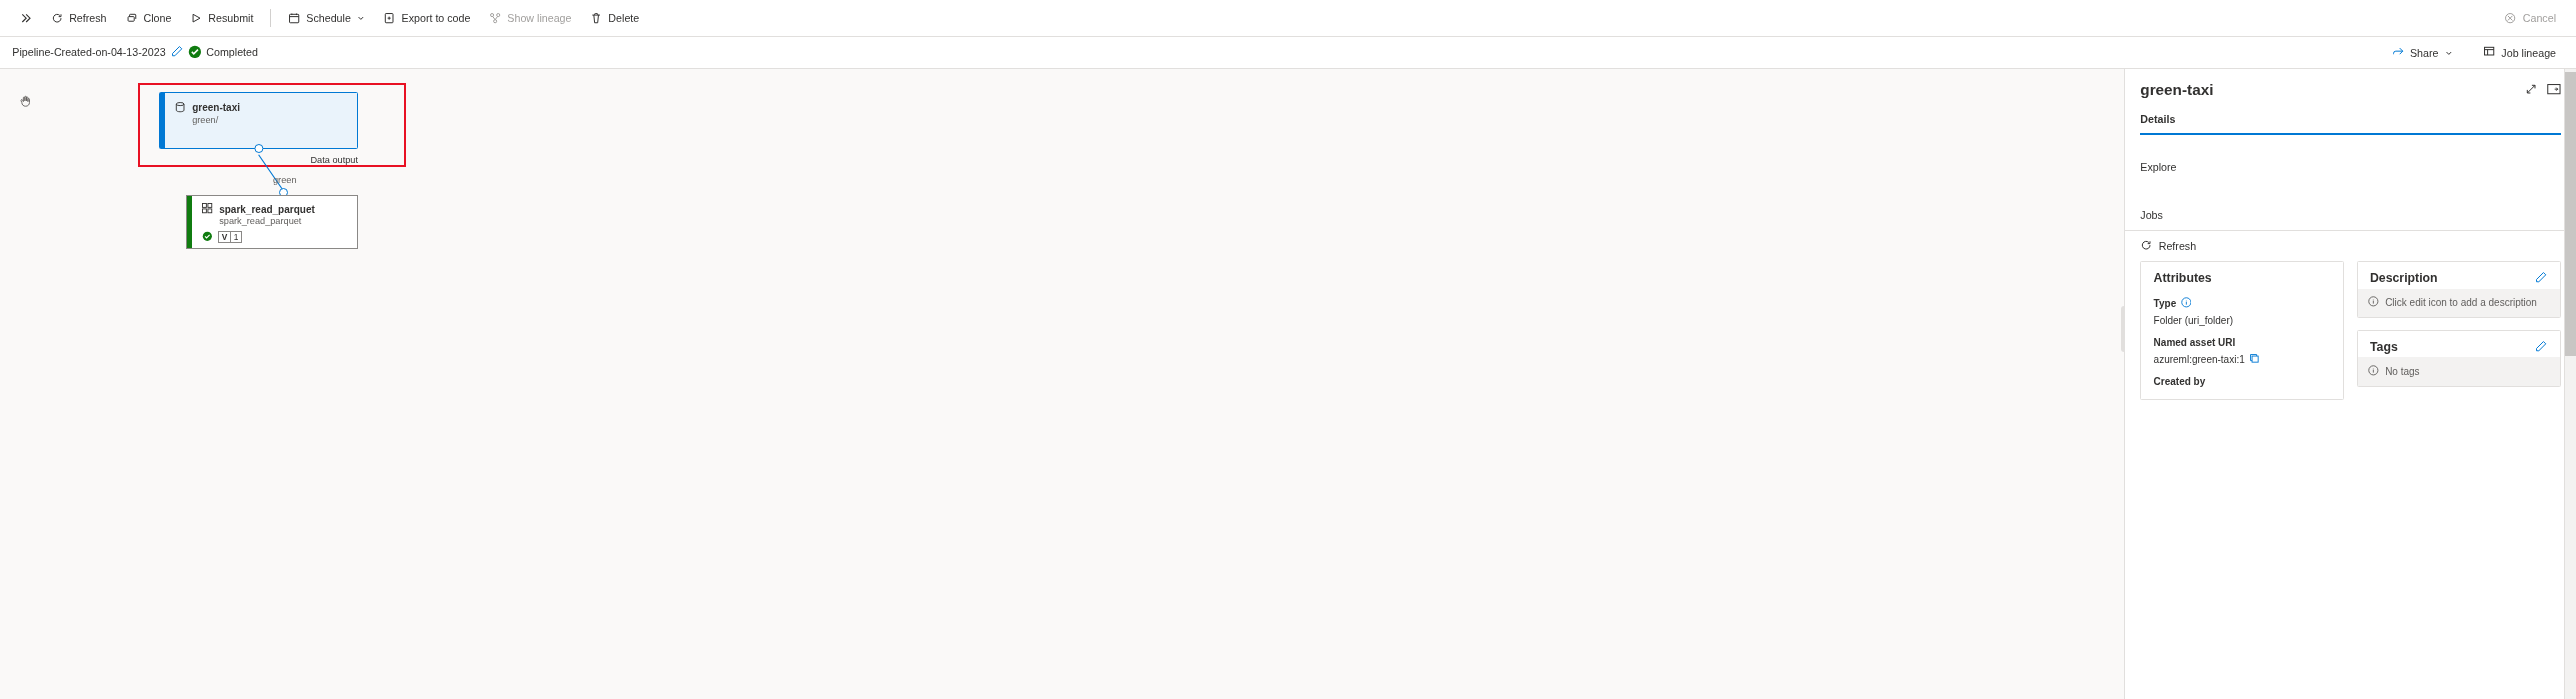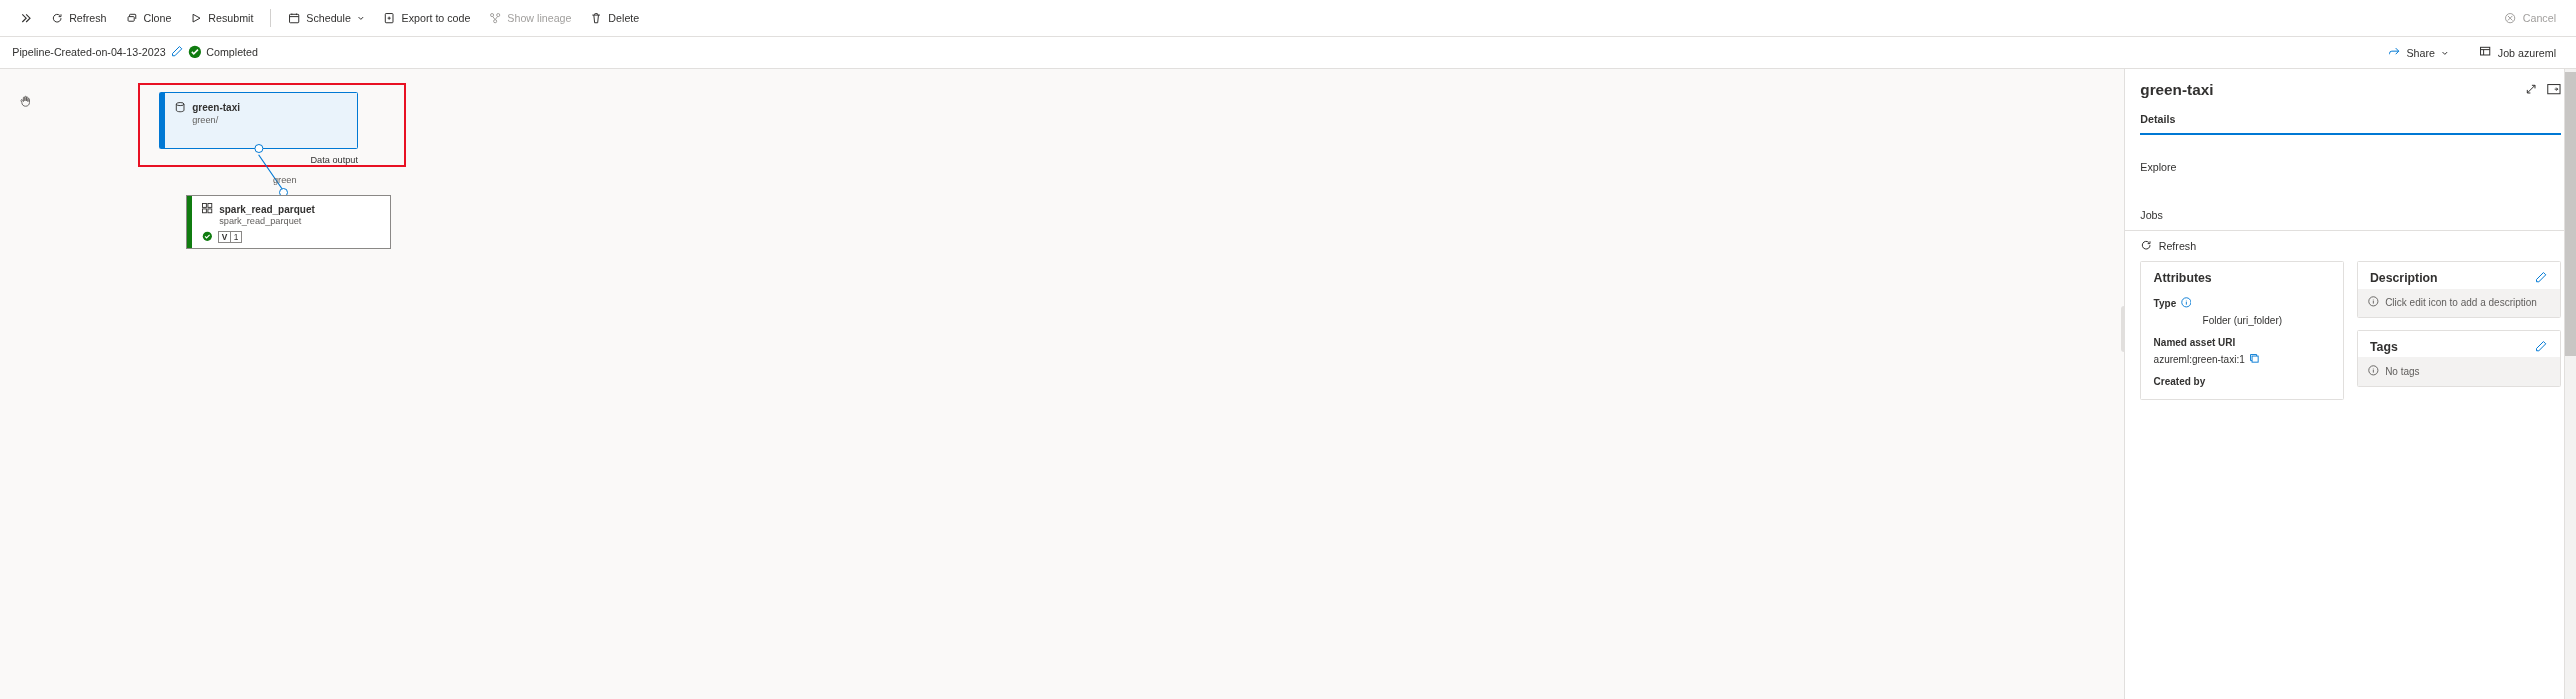--- a/index.html
+++ b/index.html
@@ -44,21 +44,21 @@
     
     .edge-label { position: absolute; font-size: 9.2px; color: #605e5c; }
     
     .panel-header { display: flex; align-items: center; justify-content: space-between; padding: 12.3px 15.3px 6.1px 15.3px; }
     .panel-title { font-size: 15.3px; font-weight: 600; }
     .panel-actions { display: flex; gap: 9.2px; }
     .panel-tabs { display: flex; gap: 18.4px; padding: 0 15.3px; border-bottom: 0.8px solid #e1dfdd; flex-direction: column; }
     .tab { padding: 7.7px 0; font-size: 10.7px; cursor: pointer; border-bottom: 2.3px solid transparent; }
     .tab.active { font-weight: 600; border-bottom-color: #0078d4; }
     .panel-refresh { display: flex; align-items: center; gap: 6.1px; padding: 7.7px 15.3px; cursor: pointer; }
-    .panel-body { padding: 0 15.3px; display: flex; gap: 12.3px; text-align: center; }
+    .panel-body { padding: 0 15.3px; display: flex; gap: 12.3px; }
     .panel-col { flex: 1; display: flex; flex-direction: column; gap: 12.3px; }
     .card { border: 0.8px solid #e1dfdd; border-radius: 1.5px; }
     .card-header { display: flex; justify-content: space-between; align-items: center; padding: 9.2px 12.3px 3.1px; }
     .card-title { font-size: 12.3px; font-weight: 600; }
     .card-body { padding: 6.1px 12.3px 12.3px; }
     .field-label { font-size: 10px; font-weight: 600; display: flex; align-items: center; gap: 4.6px; margin-top: 3.1px; }
     .field-value { font-size: 10px; color: #323130; margin-top: 5px; }
     .empty-box { background: #f3f2f1; padding: 7.7px 10.7px; display: flex; align-items: center; gap: 6.1px; font-size: 10px; color: #605e5c; }
     .scrollbar-stub { position: absolute; right: 0; top: 0; bottom: 0; width: 12.3px; background: #f3f2f1; border-left: 0.8px solid #e1dfdd; }
     .scrollbar-thumb { background: #c8c6c4; width: 100%; }
@@ -188,21 +188,21 @@
           </svg>
       </span>
     </button>
     <button class="toolbar-btn">
       <span class="icon">
         <svg width="12.3" height="12.3" viewBox="0 0 16 16" fill="none" stroke="#323130" stroke-width="1.3">
             <rect x="2" y="3" width="12" height="10"></rect>
             <path d="M2 6h12M6 6v7"></path>
           </svg>
       </span>
-      <span>Job azureml</span>
+      <span>Job lineage</span>
     </button>
   </div>
 </div>
 
 <div class="main-area">
   <div class="canvas-area">
     <div class="pan-cursor">
       <svg width="15.3" height="15.3" viewBox="0 0 20 20" fill="none" stroke="#605e5c" stroke-width="1.2">
           <path d="M7 10V5a1 1 0 0 1 2 0v4M9 9V4a1 1 0 0 1 2 0v5M11 9V5a1 1 0 0 1 2 0v5M13 10V7a1 1 0 0 1 2 0v4c0 3-2 5-5 5s-5-2-5-5l-1-2a1 1 0 0 1 2-1l1 2"></path>
         </svg>
@@ -227,21 +227,21 @@
       <div class="node-port" style="left:50%; bottom:-5.4px; transform:translateX(-50%);"></div>
     </div>
     <div class="node-port-label" style="position:absolute; left:159px; top:86px; width:199px;">Data output</div>
 
     <svg style="position:absolute; left:0; top:0; width:100%; height:100%; pointer-events:none;" viewBox="0 0 2773 823" width="2124" height="630">
       <line class="connector" x1="337" y1="112" x2="370" y2="160"></line>
     </svg>
     <div class="edge-label" style="left:273px; top:106px;">green</div>
     <div class="node-port" style="position:absolute; left:279px; top:119px;"></div>
 
-    <div class="node2" style="left:186px; top:126px; width:205px; height:54px;">
+    <div class="node2" style="left:186px; top:126px; width:172px; height:54px;">
       <div class="node2-accent"></div>
       <div class="node2-content">
         <div class="node-title-row">
           <span class="icon">
             <svg width="12.3" height="12.3" viewBox="0 0 16 16" fill="none" stroke="#323130" stroke-width="1.2">
                 <rect x="2" y="2" width="5" height="5"></rect>
                 <rect x="9" y="2" width="5" height="5"></rect>
                 <rect x="2" y="9" width="5" height="5"></rect>
                 <rect x="9" y="9" width="5" height="5"></rect>
               </svg>

